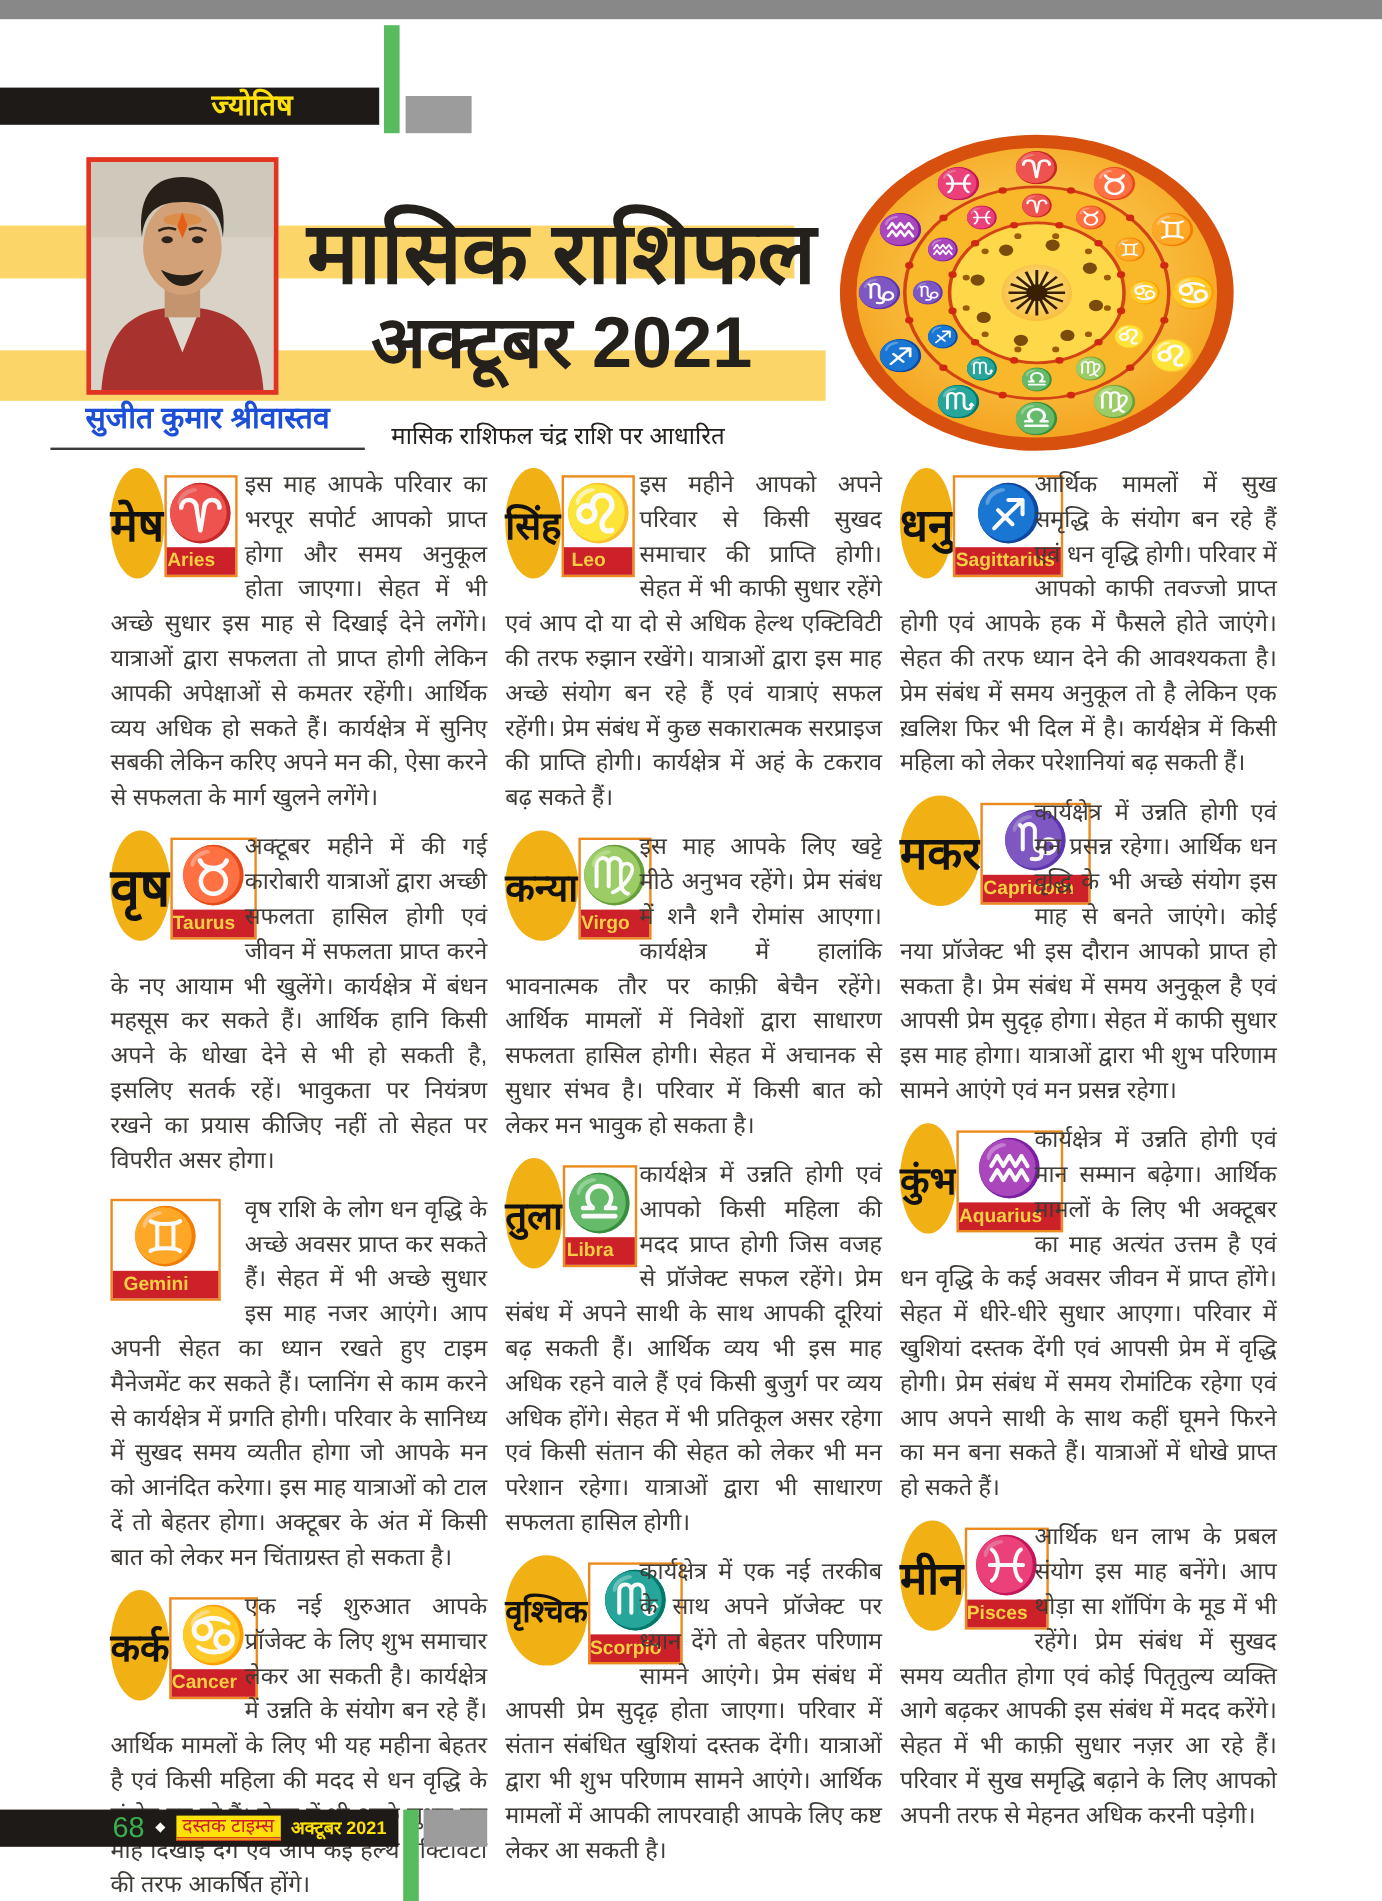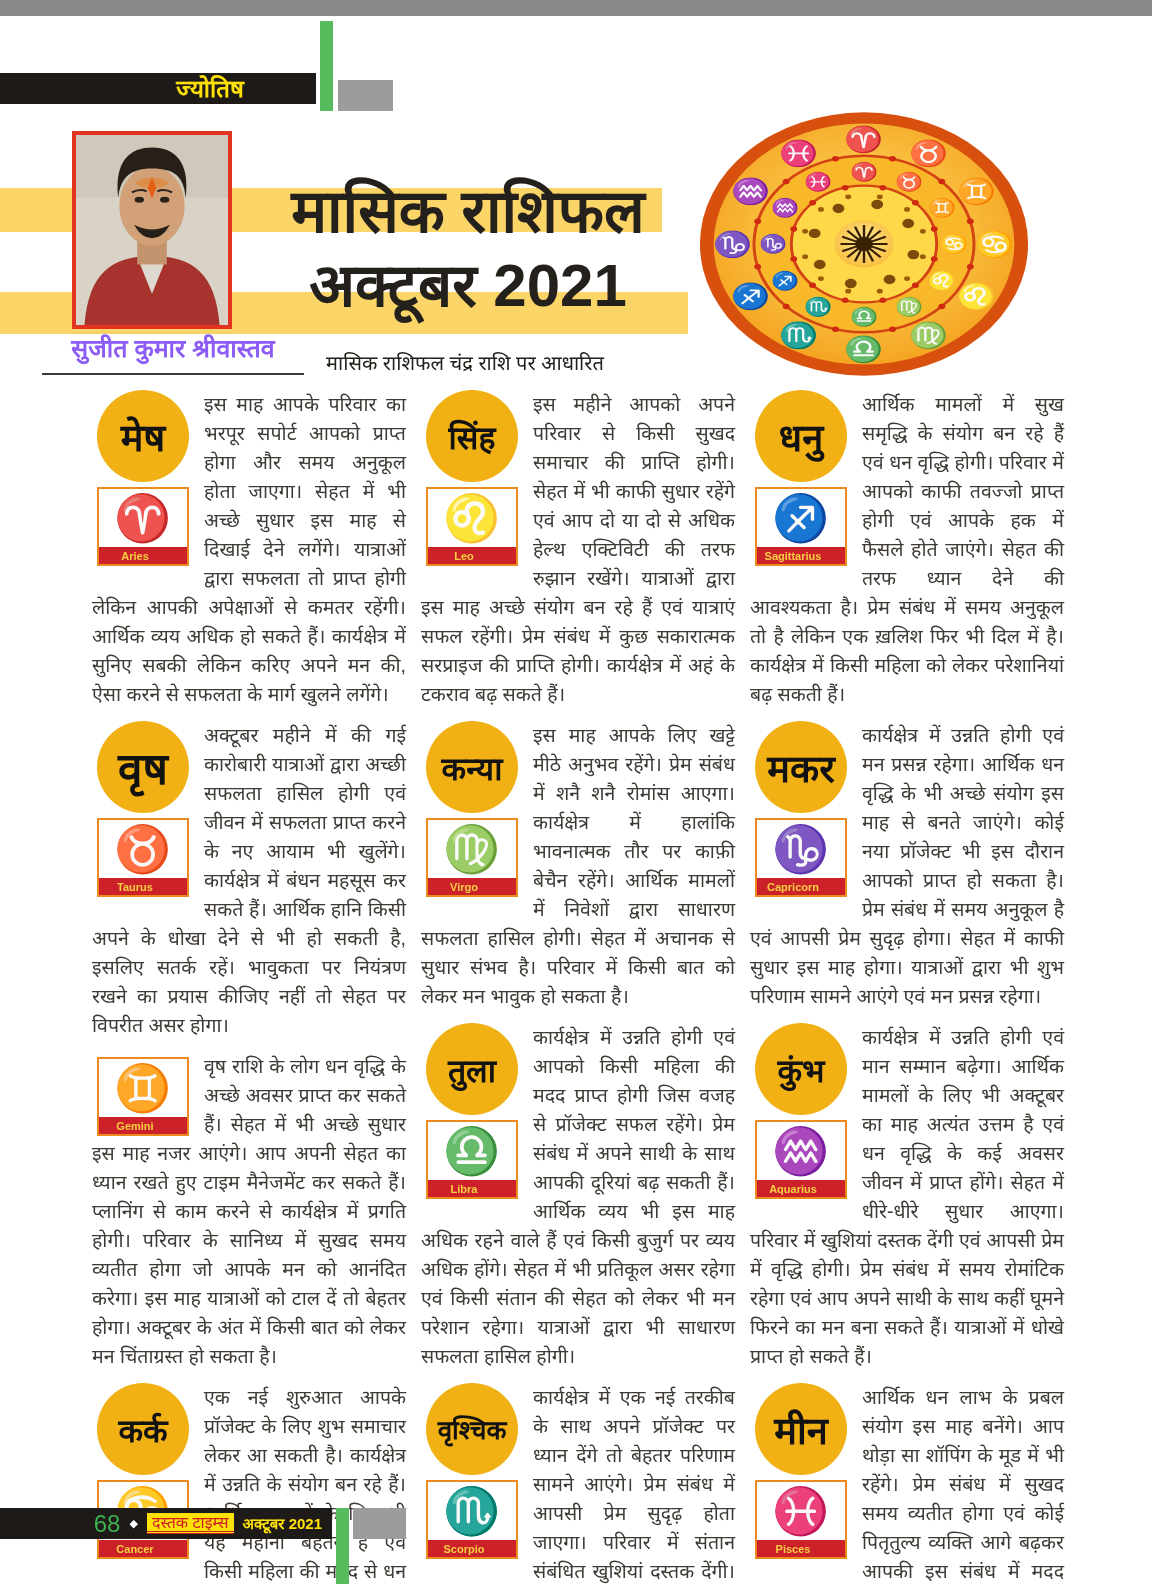--- a/index.html
+++ b/index.html
@@ -11,49 +11,49 @@
   .topbar-label{position:absolute;left:100px;top:0;width:220px;height:31px;line-height:31px;
         text-align:center;color:#ffe10a;font-size:24px;font-weight:bold;}
   .green-bar-top{position:absolute;left:320px;top:5px;width:13px;height:90px;background:#58bb5e;}
   .gray-box-top{position:absolute;left:338px;top:64px;width:55px;height:31px;background:#9c9c9c;}
 
   
   .photo{position:absolute;left:72px;top:115px;width:152px;height:190px;border:4px solid #e23420;
         background:#d8d2c6;z-index:3;}
   .photo svg{display:block;width:100%;height:100%;}
   .author-name{position:absolute;left:42px;top:314px;width:262px;text-align:center;
-        font-weight:bold;font-size:25px;color:#8b5cf6;padding-bottom:9px;
+        font-weight:bold;font-size:25px;color:#1d4ed8;padding-bottom:9px;
         border-bottom:2px solid #3a3a3a;z-index:3;}
 
   
   .band1{position:absolute;left:0;top:172px;width:662px;height:44px;background:#fbd567;z-index:1;}
   .band2{position:absolute;left:0;top:276px;width:688px;height:42px;background:#fbd567;z-index:1;}
   .title{position:absolute;left:248px;top:160px;width:440px;text-align:center;
         color:#24211d;font-weight:bold;z-index:2;}
-  .title-line1{font-size:60px;line-height:72px;}
+  .title-line1{font-size:72px;line-height:72px;}
   .title-line2{font-size:60px;line-height:76px;}
   .subtitle{position:absolute;left:300px;top:333px;width:330px;text-align:center;
         font-weight:normal;font-size:20px;color:#24211d;z-index:2;}
 
   
   .wheel{position:absolute;left:697px;top:94px;width:334px;height:268px;z-index:2;}
   .wheel svg{display:block;width:100%;height:100%;}
 
   
   .columns{position:absolute;left:92px;top:374px;width:972px;display:flex;gap:15px;}
   .col{flex:1;min-width:0;display:flex;flex-direction:column;}
   .sign-block{min-height:250px;margin-bottom:12px;}
   .sign-block::after{content:"";display:block;clear:both;}
-  .icon-stack{float:left;width:102px;margin-right:10px;display:flex;flex-direction:column;align-items:center;}
+  .icon-stack{float:left;width:102px;margin-right:10px;display:flex;flex-direction:row;align-items:center;}
   .sign-circle{width:92px;height:92px;border-radius:50%;background:#f1b114;display:flex;
         align-items:center;justify-content:center;font-weight:bold;color:#121212;white-space:nowrap;}
   .sign-box{width:88px;border:2px solid #ec8a1e;background:#fff;margin-top:5px;}
   .sign-glyph{height:58px;display:flex;align-items:center;justify-content:center;
         font-size:46px;color:#c32020;font-weight:bold;}
-  .sign-band{background:#cc2128;color:#f7cf43;font-size:11px;font-weight:bold;
+  .sign-band{background:#cc2128;color:#f7cf43;font-size:16px;font-weight:bold;
         text-align:center;padding:3px 16px 2px 0;}
   .sign-text{font-weight:normal;font-size:19.5px;line-height:29px;color:#3e3a35;text-align:justify;}
 
   
   .footer-bar{position:absolute;left:0;top:1492px;width:332px;height:31px;background:#1e1a17;
         display:flex;align-items:center;justify-content:flex-end;gap:9px;
         padding-right:10px;box-sizing:border-box;}
   .page-num{color:#3bb04f;font-size:24px;font-weight:normal;line-height:1;}
   .diamond{color:#ffffff;font-size:11px;line-height:1;}
   .mag{background:#ffe10a;color:#cf1f26;font-weight:normal;font-size:16px;line-height:1.1;

